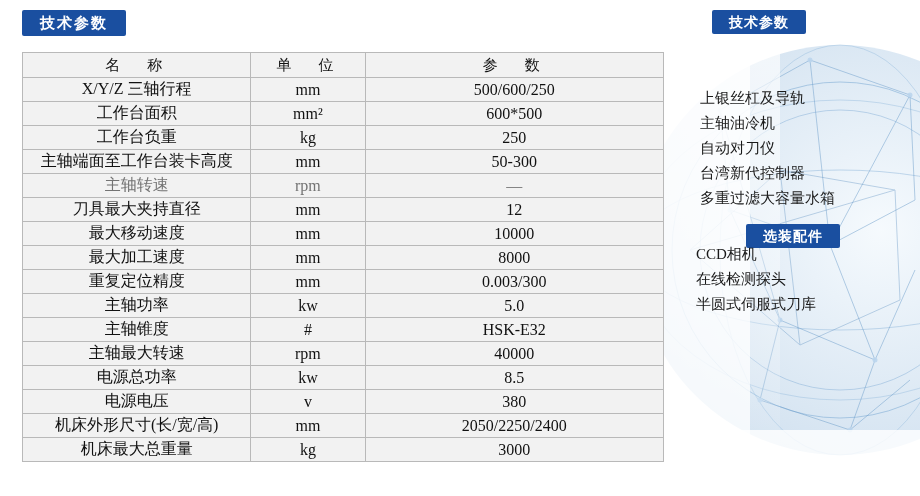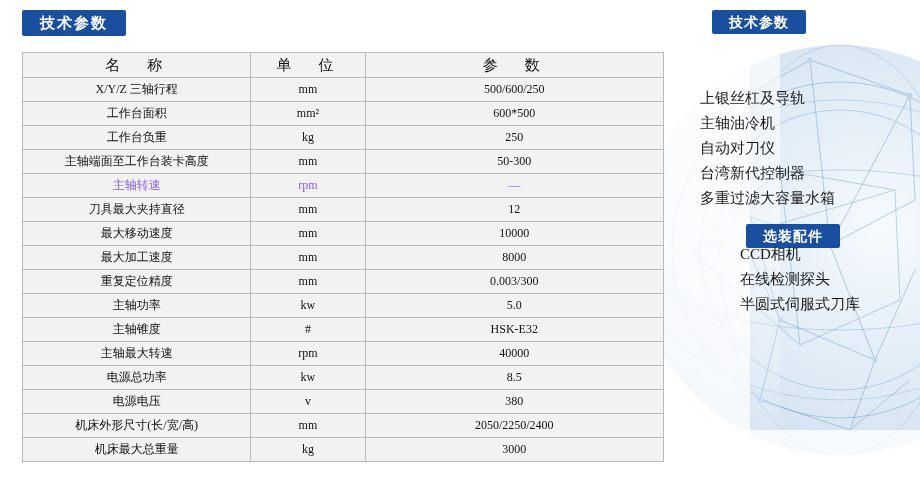--- a/index.html
+++ b/index.html
@@ -62,45 +62,45 @@
   table.spec {
     border-collapse: collapse;
     width: 642px;
     background: #f2f2f2;
     table-layout: fixed;
   }
   table.spec td {
     border: 1px solid #b9b9b9;
     height: 24px;
     text-align: center;
-    font-size: 12px;
+    font-size: 16px;
     color: #111111;
     padding: 0 2px;
     white-space: nowrap;
     overflow: hidden;
   }
   table.spec tr.head td {
     font-size: 15px;
     letter-spacing: 6px;
     height: 25px;
   }
   .col-name { width: 228px; }
   .col-unit { width: 114px; }
   .col-val  { width: 298px; }
-  tr.faded td { color: #8b5cf6; }
+  tr.faded td { color: #737373; }
 
   
   .side-list {
     position: absolute;
     font-size: 15px;
     color: #1a1a1a;
     line-height: 25px;
   }
   #list-standard { left: 700px; top: 46px; margin-top: 40px; }
-  #list-optional { left: 740px; top: 242px; }
+  #list-optional { left: 696px; top: 242px; }
   .side-list div { white-space: nowrap; }
 </style>
 </head>
 <body>
 
 <div id="page">
 
   <div class="bg-graphic">
     <svg width="260" height="496" viewBox="0 0 260 496" xmlns="http://www.w3.org/2000/svg">
       <defs>

